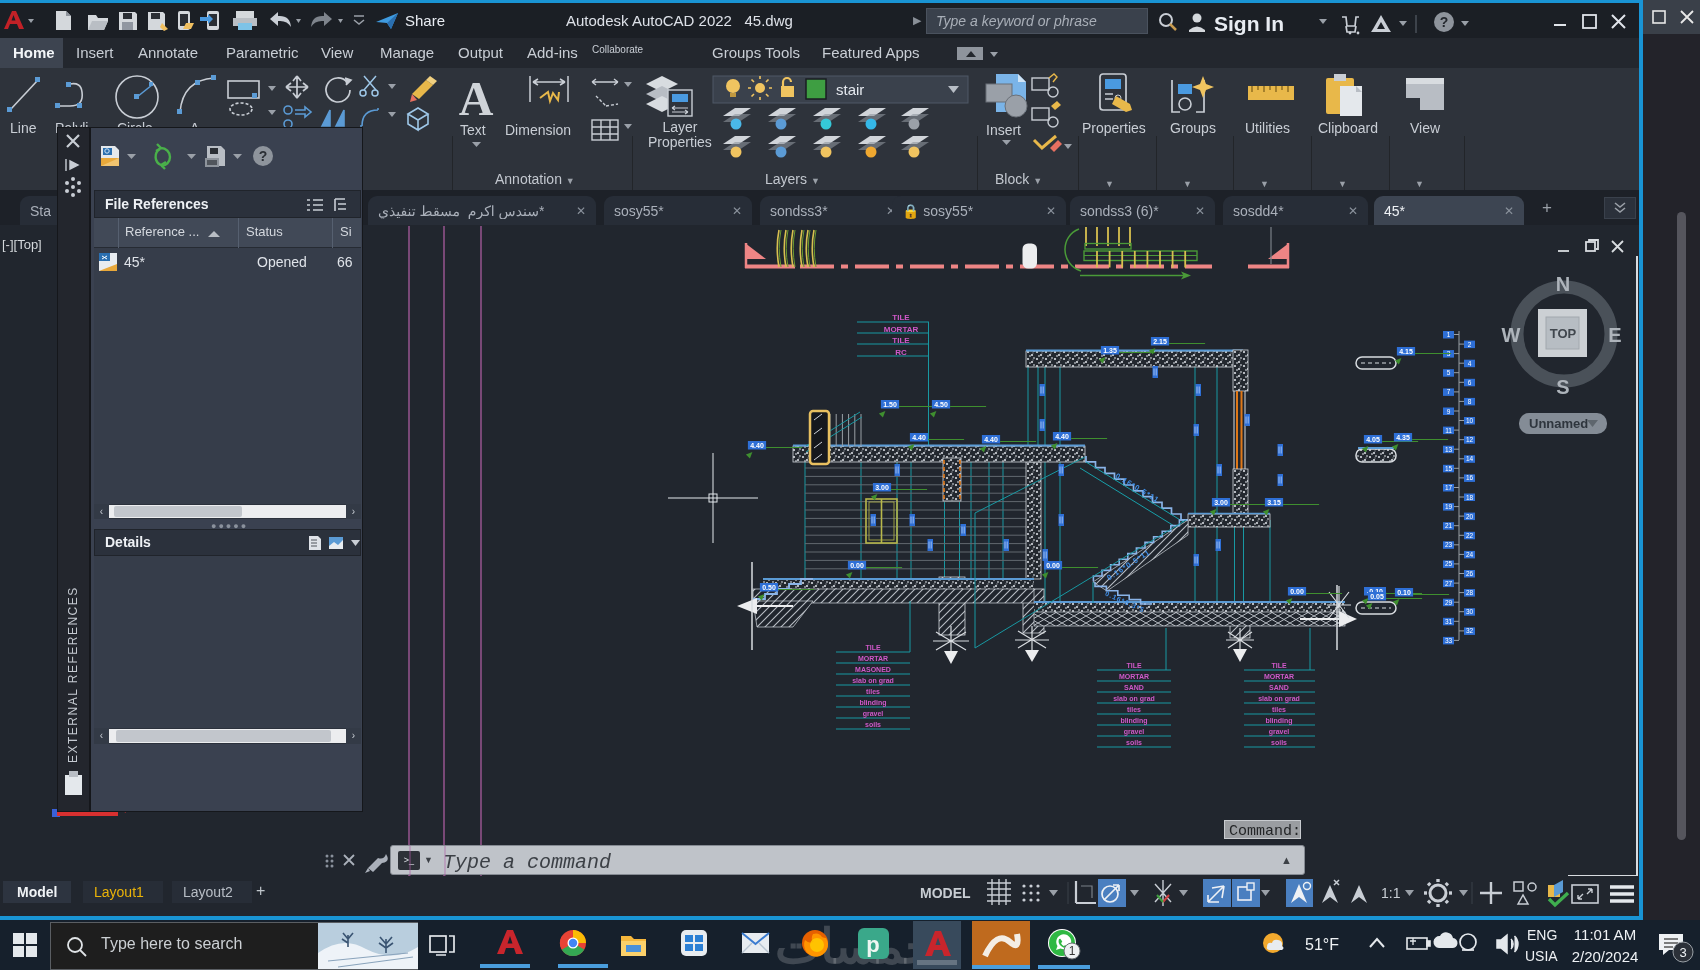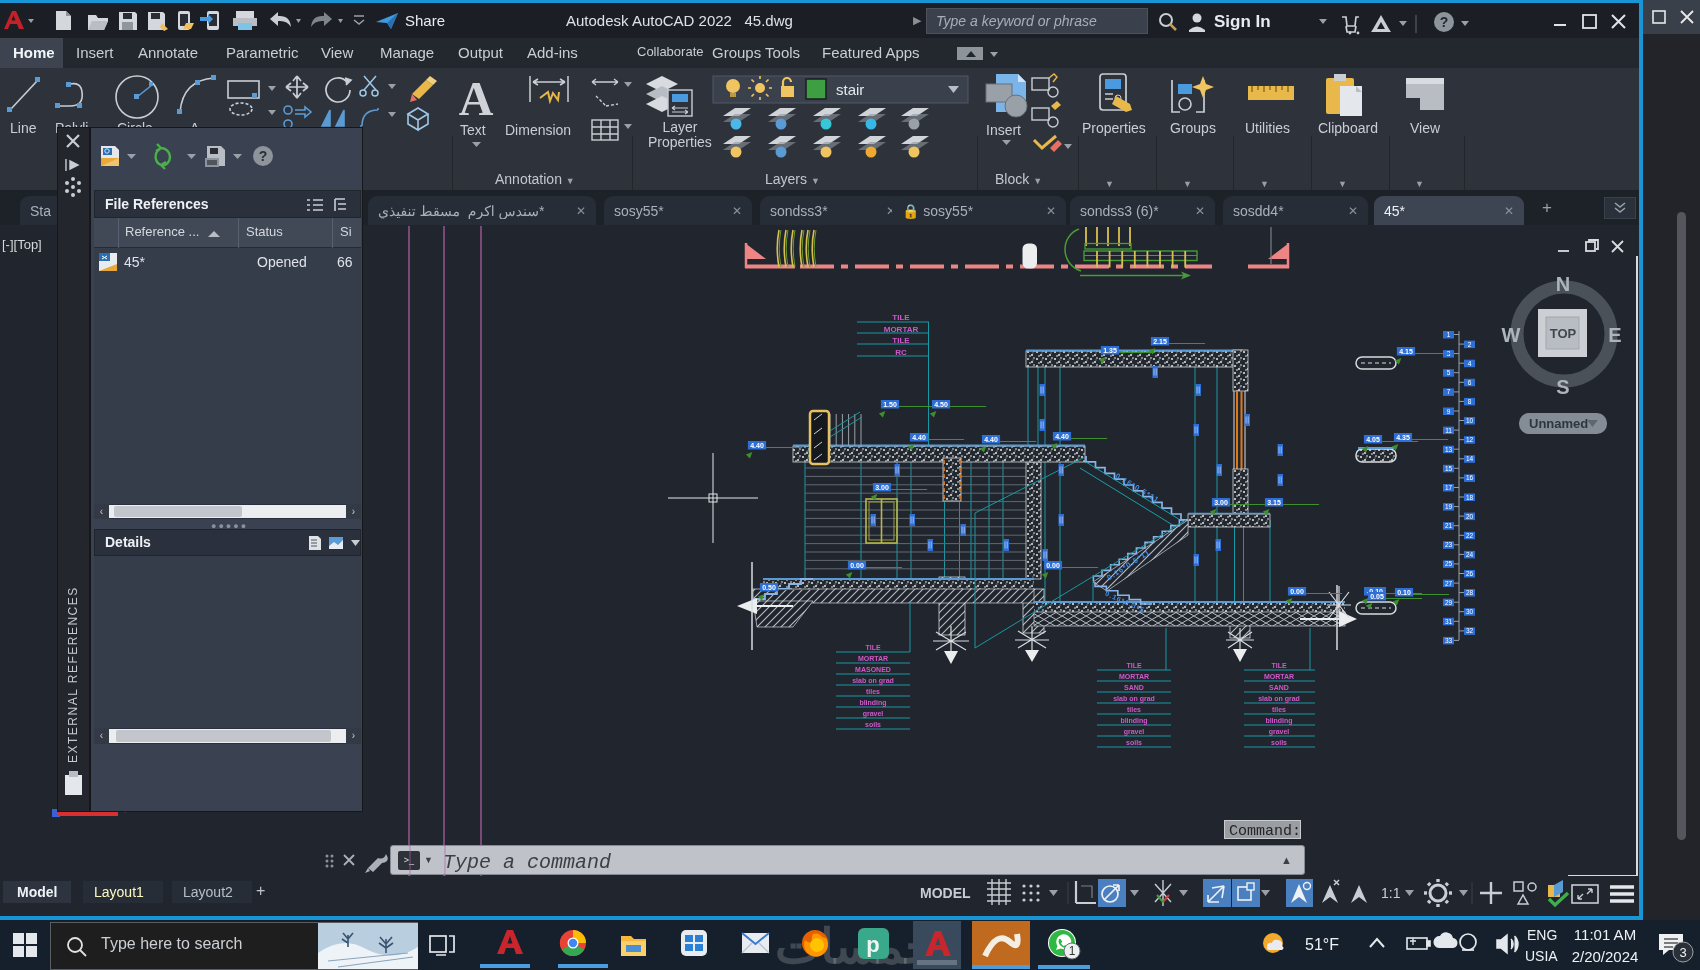--- a/index.html
+++ b/index.html
@@ -96,21 +96,21 @@
         <path d="M354 13 h10 M354 17 l5 4 l5 -4" stroke="#9aa0a8" stroke-width="1.6" fill="none"></path>
 
         <path d="M376 19 l22 -9 l-7 16 l-4 -6 z" fill="#3f9be0"></path>
         <path d="M391 26 l-4 -6 l11 -10 z" fill="#2a6fb0"></path>
       </svg>
       <span class="t" style="left:405px;top:9px;color:#e8ecf2;font-size:15px">Share</span>
       <span class="t" style="left:566px;top:9px;color:#dde1e8;font-size:15px">Autodesk AutoCAD 2022&nbsp;&nbsp;&nbsp;45.dwg</span>
       <span class="t" style="left:913px;top:11px;color:#8a9098;font-size:11px">▶</span>
       <div class="abs" style="left:926px;top:5px;width:222px;height:26px;background:#3a414c;border:1px solid #4a525e"></div>
       <span class="t ti" style="left:936px;top:10px;color:#a9afb8;font-size:14px">Type a keyword or phrase</span>
-      <span class="t" style="left:1214px;top:9px;color:#e8ecf2;font-size:17px;font-weight:bold">Sign In</span>
+      <span class="t" style="left:1214px;top:9px;color:#e8ecf2;font-size:21px;font-weight:bold">Sign In</span>
       <svg class="abs" style="left:1156px;top:8px" width="490" height="24" viewBox="0 0 490 24">
         <circle cx="10" cy="9" r="6" fill="none" stroke="#c9ced5" stroke-width="2"></circle>
         <path d="M14 13 l6 6" stroke="#c89c50" stroke-width="2.5"></path>
         <circle cx="41" cy="7" r="4.5" fill="#d4d8dc"></circle>
         <path d="M33 19 q8 -7 16 0 v2 h-16 z" fill="#d4d8dc"></path>
         <path d="M163 8 l8 0 l-4 5 z" fill="#9aa0a8"></path>
         <path d="M186 6 h4 l1 9 h8 l1 -9 h3 M190 15 l1 6 h8 l1 -6" stroke="#c9ced5" stroke-width="1.7" fill="none"></path>
         <circle cx="194" cy="22" r="1.4" fill="#c9ced5"></circle>
         <circle cx="202" cy="22" r="1.4" fill="#c9ced5"></circle>
         <path d="M225 4 l8 14 h-4 l-4 -7 l-4 7 h-4 z" fill="#c9ced5"></path>
@@ -128,21 +128,21 @@
     <div class="abs" id="menubar">
       <div class="abs" style="left:0;top:0;width:63px;height:30px;background:#3d4450"></div>
       <span class="t tb" style="left:13px;top:6px;color:#f2f5f8;font-size:15px">Home</span>
       <span class="t" style="left:76px;top:6px;font-size:15px">Insert</span>
       <span class="t" style="left:138px;top:6px;font-size:15px">Annotate</span>
       <span class="t" style="left:226px;top:6px;font-size:15px">Parametric</span>
       <span class="t" style="left:321px;top:6px;font-size:15px">View</span>
       <span class="t" style="left:380px;top:6px;font-size:15px">Manage</span>
       <span class="t" style="left:458px;top:6px;font-size:15px">Output</span>
       <span class="t" style="left:527px;top:6px;font-size:15px">Add-ins</span>
-      <span class="t" style="left:637px;top:6px;font-size:13px">Collaborate</span>
+      <span class="t" style="left:592px;top:6px;font-size:10px">Collaborate</span>
       <span class="t" style="left:712px;top:6px;font-size:15px">Groups Tools</span>
       <span class="t" style="left:822px;top:6px;font-size:15px">Featured Apps</span>
       <div class="abs" style="left:957px;top:9px;width:26px;height:13px;background:#8e949c"></div>
       <svg class="abs" style="left:960px;top:11px" width="40" height="12" viewBox="0 0 40 12">
         <path d="M6 8 l5 -6 l5 6 z" fill="#23272d"></path>
         <path d="M30 3 l8 0 l-4 5 z" fill="#9aa0a8"></path>
       </svg>
     </div>
     <div class="abs" id="ribbon">
       <div class="pv" style="left:274px"></div>
@@ -884,21 +884,21 @@
       <div class="abs" style="left:18px;top:0;width:2px;height:30px;background:#b05fa5;opacity:0.35"></div>
       <div class="abs" style="left:53px;top:0;width:2px;height:30px;background:#b05fa5;opacity:0.35"></div>
     </div>
     <div class="abs" style="left:1224px;top:820px;width:77px;height:19px;background:#9a9da1;border:1px solid #c8cbcf">
       <span class="t" style="left:4px;top:2px;color:#232527;font-size:15px;font-family:'Liberation Mono',monospace">Command:</span>
     </div>
     <div class="abs" id="statusbar">
       <div class="abs" style="left:3px;top:5px;width:68px;height:22px;background:#2d3440"></div>
       <span class="t tb" style="left:17px;top:8px;color:#f0f3f6;font-size:14px">Model</span>
       <div class="abs" style="left:83px;top:5px;width:80px;height:22px;background:#272d37"></div>
-      <span class="t" style="left:94px;top:8px;color:#fef9c3;font-size:14px">Layout1</span>
+      <span class="t" style="left:94px;top:8px;color:#eab308;font-size:14px">Layout1</span>
       <div class="abs" style="left:172px;top:5px;width:80px;height:22px;background:#272d37"></div>
       <span class="t" style="left:183px;top:8px;color:#b8bec6;font-size:14px">Layout2</span>
       <span class="t" style="left:256px;top:6px;color:#c0c6cc;font-size:16px">+</span>
       <span class="t" style="left:920px;top:9px;color:#c8cdd3;font-size:14px;font-weight:bold">MODEL</span>
       <svg class="abs" style="left:0;top:0" width="1642" height="40" viewBox="0 0 1642 40">
         <path d="M987 7 h24 M987 13 h24 M987 19 h24 M987 25 h24 M992 3 v26 M999 3 v26 M1006 3 v26" stroke="#c9ced5" stroke-width="1.4" fill="none"></path>
         <circle cx="1024" cy="10" r="1.6" fill="#c9ced5"></circle>
         <circle cx="1031" cy="10" r="1.6" fill="#c9ced5"></circle>
         <circle cx="1038" cy="10" r="1.6" fill="#c9ced5"></circle>
         <circle cx="1024" cy="17" r="1.6" fill="#c9ced5"></circle>

